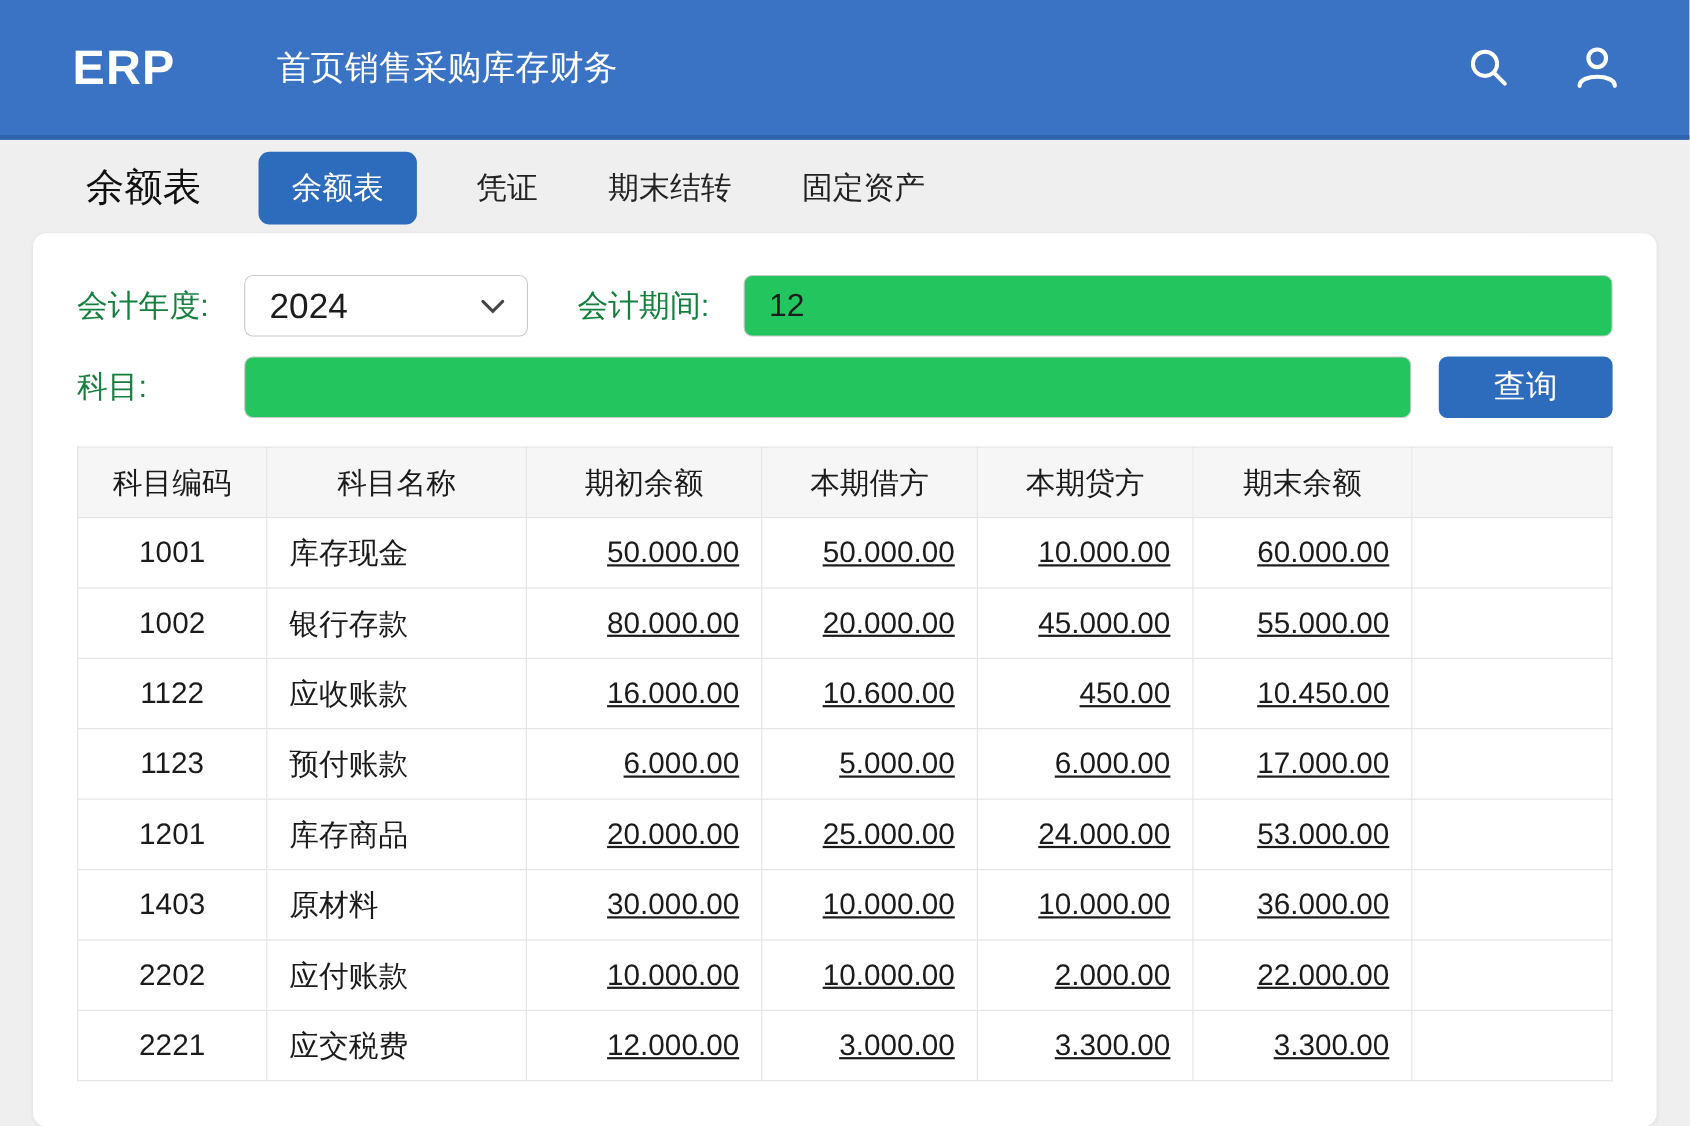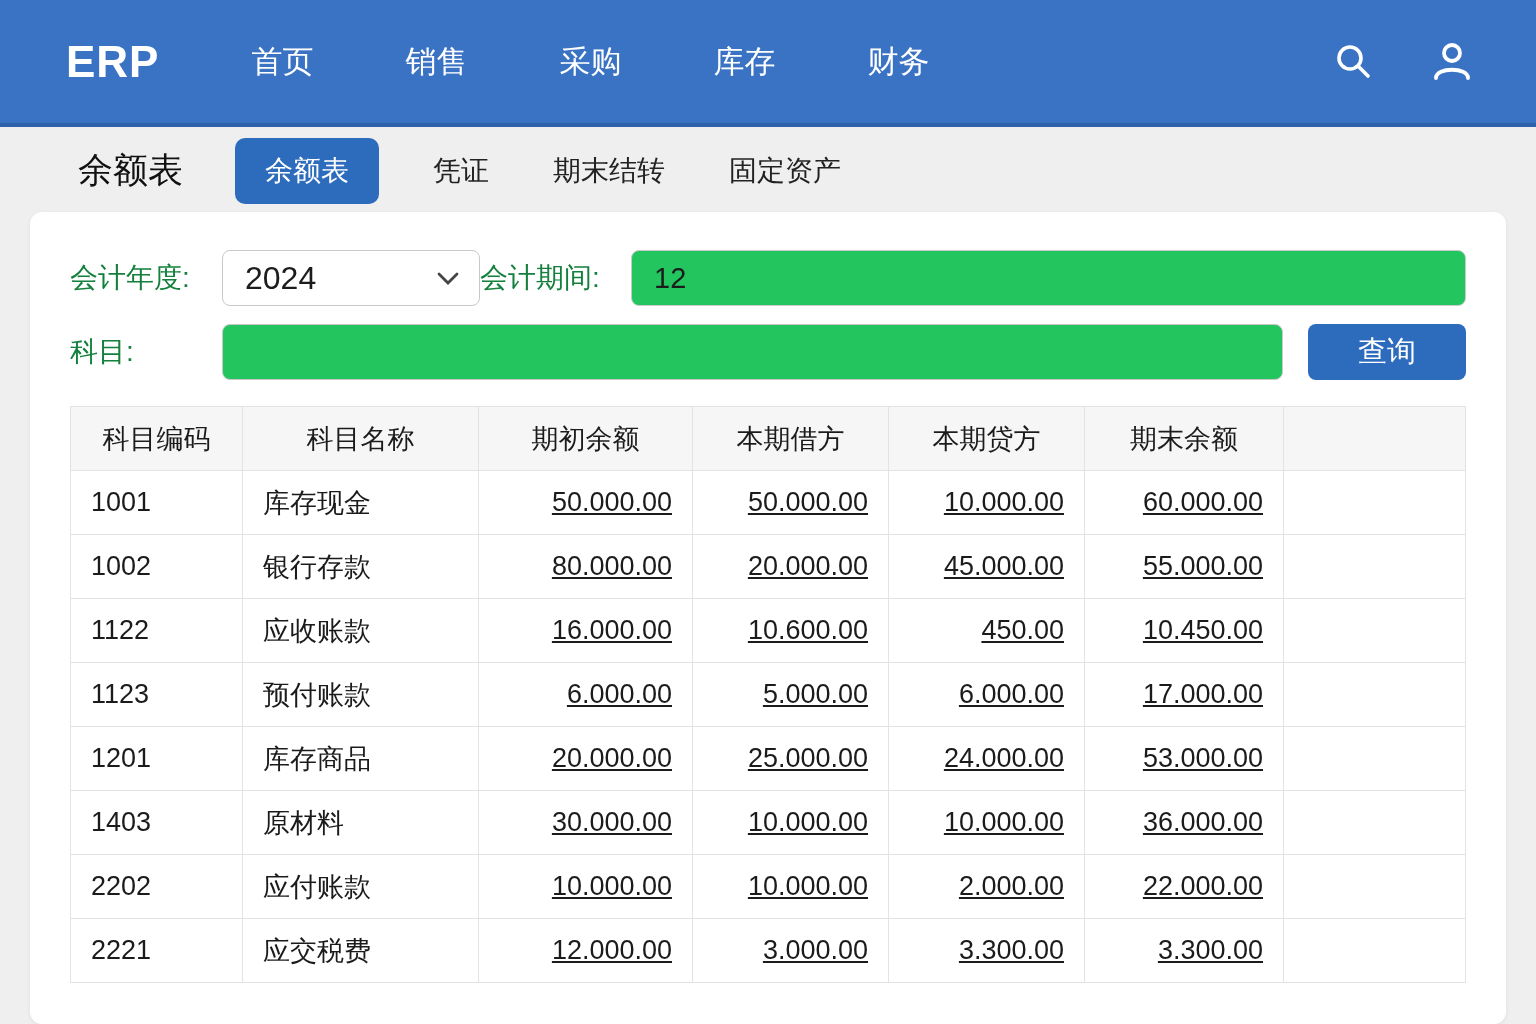--- a/index.html
+++ b/index.html
@@ -28,21 +28,21 @@
     display:flex;
     align-items:center;
     padding:0 62px 0 66px;
   }
   .logo{
     color:#fff;
     font-size:44px;
     font-weight:bold;
     letter-spacing:1px;
   }
-  .nav-menu{display:flex;gap:92px;margin-left:92px;}
+  .nav-menu{display:flex;margin-left:92px;}
   .nav-item{
     color:#fff;
     font-size:31px;
     cursor:pointer;
     white-space:nowrap;
   }
   .nav-icons{margin-left:auto;display:flex;align-items:center;gap:56px;}
   .nav-icons svg{display:block;cursor:pointer;}
   
   .title-row{
@@ -70,21 +70,21 @@
   .card{
     margin:0 30px;
     background:var(--card-bg);
     border-radius:12px;
     box-shadow:0 1px 4px rgba(0,0,0,0.07);
     height:812px;
     padding:38px 40px 0 40px;
   }
   .filter-row{display:flex;align-items:center;margin-bottom:18px;height:56px;}
   .filter-label{font-size:28px;color:#15803d;flex:0 0 152px;white-space:nowrap;}
-  .filter-label.mid{flex:0 0 151px;}
+  .filter-label.mid{flex:0 0 151px;margin-left:45px;}
   .select{
     flex:0 0 258px;
     height:56px;
     border:1.5px solid var(--input-border);
     border-radius:8px;
     display:flex;
     align-items:center;
     padding:0 18px 0 22px;
     font-size:32px;
     cursor:pointer;
@@ -134,21 +134,21 @@
     white-space:nowrap;
   }
   thead th{background:var(--header-bg);text-align:center;}
   col.c0{width:172px;}
   col.c1{width:236px;}
   col.c2{width:214px;}
   col.c3{width:196px;}
   col.c4{width:196px;}
   col.c5{width:199px;}
   col.c6{width:auto;}
-  td.align-center{text-align:left;}
+  td.align-center{text-align:center;}
   td.align-left{text-align:left;}
   td.align-right{text-align:right;text-decoration:underline;}
 </style>
 </head>
 <body>
 
 <header class="topnav">
   <div class="logo">ERP</div>
   <nav class="nav-menu">
       <div class="nav-item">首页</div>

